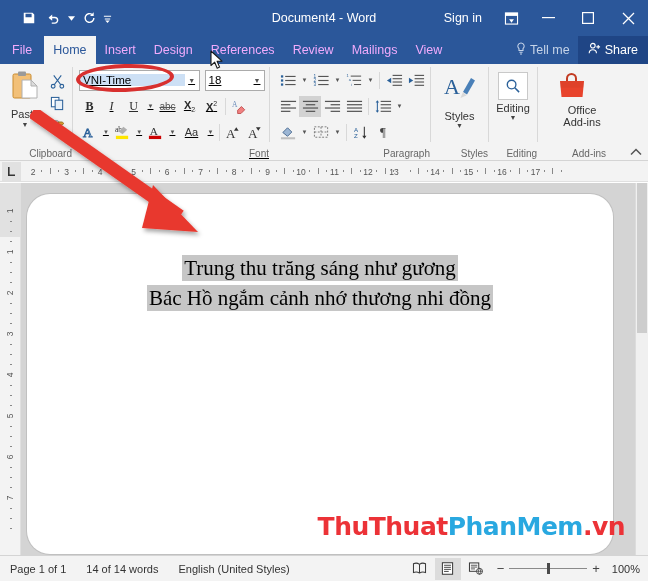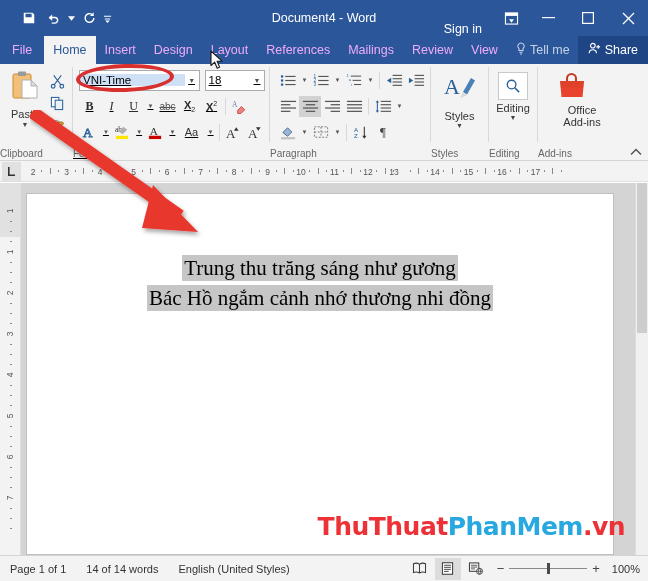--- a/index.html
+++ b/index.html
@@ -21,21 +21,21 @@
     width: 22px; height: 22px; display: flex; align-items: center; justify-content: center;
     color: #fff;
   }
   .qat-btn svg { display: block; }
   .qat-caret { width: 10px; height: 22px; display:flex; align-items:center; justify-content:center; }
   .title-text {
     position: absolute; left: 0; right: 0; text-align: center;
     color: #fff; font-size: 12.5px; pointer-events: none;
   }
   .tb-right {
-    margin-left: auto; display: flex; align-items: flex-end; height: 36px;
+    margin-left: auto; display: flex; align-items: center; height: 36px;
   }
   .signin { color: #fff; font-size: 12.5px; padding: 0 12px; white-space: nowrap; }
   .win-btn {
     width: 40px; height: 36px; display: flex; align-items: center; justify-content: center;
     color: #fff;
   }
   .ribbon-display { width: 34px; }
 
   
   .tabsrow {
@@ -54,21 +54,21 @@
            padding: 0 10px; height: 28px; background: #1f4585; }
 
   
   .ribbon {
     height: 97px; background: #f3f3f3; border-bottom: 1px solid #d4d4d4;
     display: flex; position: relative;
   }
   .group { position: relative; display: flex; flex-direction: column; height: 97px; }
   .group-body { flex: 1; display: flex; align-items: flex-start; padding: 4px 4px 0 4px; }
   .group-label {
-    font-size: 10px; color: #666; text-align: left; height: 15px; line-height: 15px;
+    font-size: 10px; color: #666; text-align: right; height: 15px; line-height: 15px;
     position: relative;
   }
   .group-sep { width: 1px; background: #d8d8d8; margin: 3px 0 18px 0; }
 
   
   .g-clipboard { width: 72px; }
   .paste-big {
     display: flex; flex-direction: column; align-items: center; width: 42px; padding-top: 2px;
   }
   .paste-label { font-size: 11px; color: #333; margin-top: 1px; }
@@ -152,21 +152,21 @@
     border-right: 1px solid #e0e0e0;
   }
   .vr-top { position:absolute; top:0; left:0; right:0; height: 54px; background:#e1e1e1; }
   .vtick { position: absolute; left: 50%; transform: translate(-50%,-50%) rotate(-90deg);
            font-size: 8.5px; color: #555; }
   .vdot { position: absolute; left: 10px; width: 2px; height: 1px; background: #888; }
 
   .page-area { flex: 1; position: relative; background: #d4d4d4; overflow: hidden; }
   .page {
     position: absolute; left: 6px; top: 11px; width: 586px; height: 360px;
-    background: #fff; box-shadow: 0 0 0 1px #c0c0c0;
+    background: #fff; box-shadow: 0 0 0 1px #c0c0c0; border-radius: 23px;
   }
   .doc-line {
     font-family: "Liberation Serif", serif; font-size: 21px; color: #000;
     text-align: center; line-height: 1.42;
   }
   .doc-line span { background: #c6c6c6; padding: 1px 2px; }
   .doc-body { padding-top: 60px; }
 
   .vscroll {
     width: 13px; background: #f0f0f0; flex: none; position: relative;
@@ -269,24 +269,23 @@
           </svg>
       </div>
     </div>
   </div>
 
   <div class="tabsrow">
     <div class="tab file">File</div>
     <div class="tab active">Home</div>
     <div class="tab">Insert</div>
     <div class="tab">Design</div>
-    <div class="tab">Layout</div>
     <div class="tab">References</div>
+    <div class="tab">Review</div>
     <div class="tab">Mailings</div>
-    <div class="tab">Review</div>
     <div class="tab">View</div>
     <div class="tabs-right">
       <div class="tellme">
         <span>
           <svg width="10" height="13" viewBox="0 0 10 13">
               <path fill="none" stroke="#c5d3e8" stroke-width="1.1" d="M5 1a3.2 3.2 0 0 1 2 5.7V8.5H3V6.7A3.2 3.2 0 0 1 5 1z"></path>
               <path stroke="#c5d3e8" stroke-width="1.1" d="M3.4 10.3h3.2M4 12h2"></path>
             </svg>
         </span>
         <span>Tell me</span>

